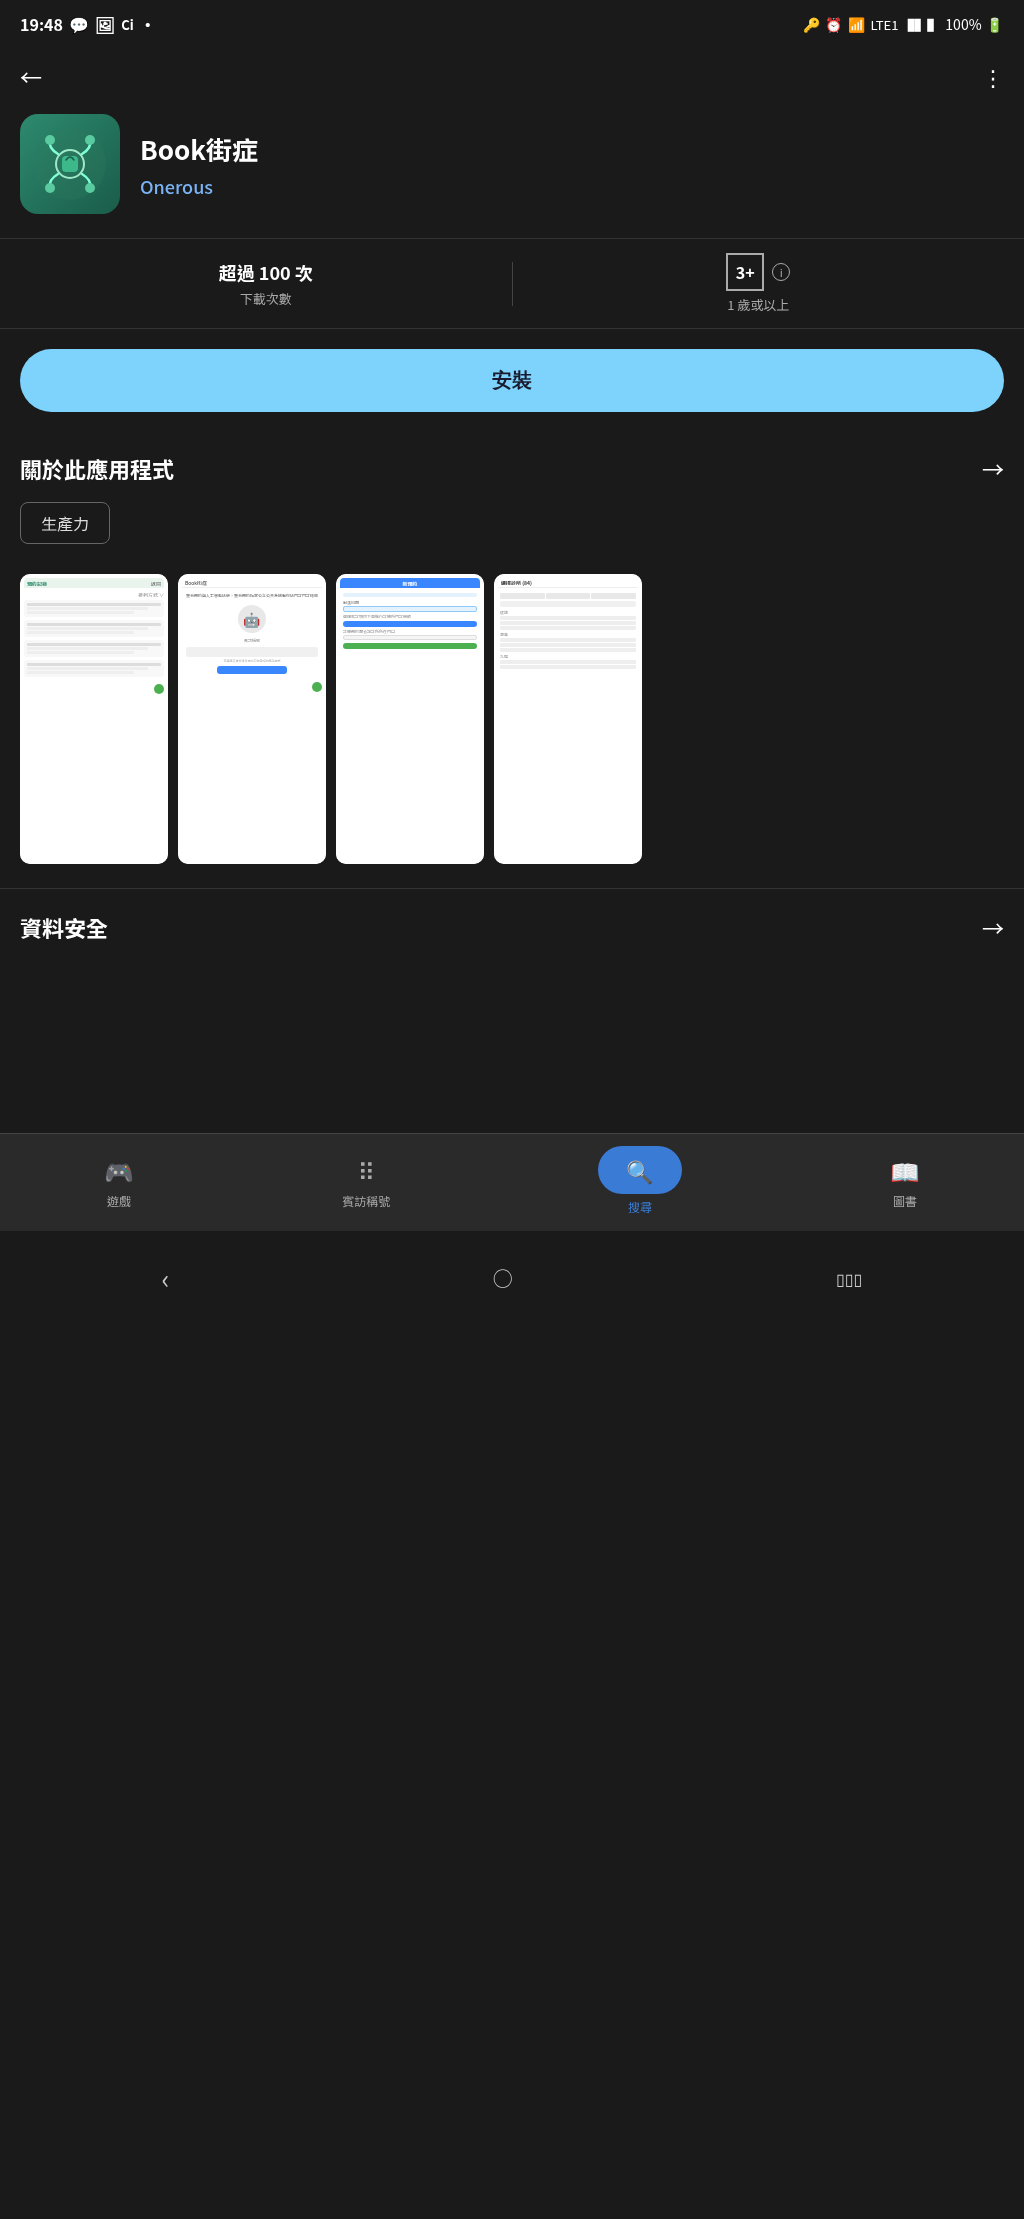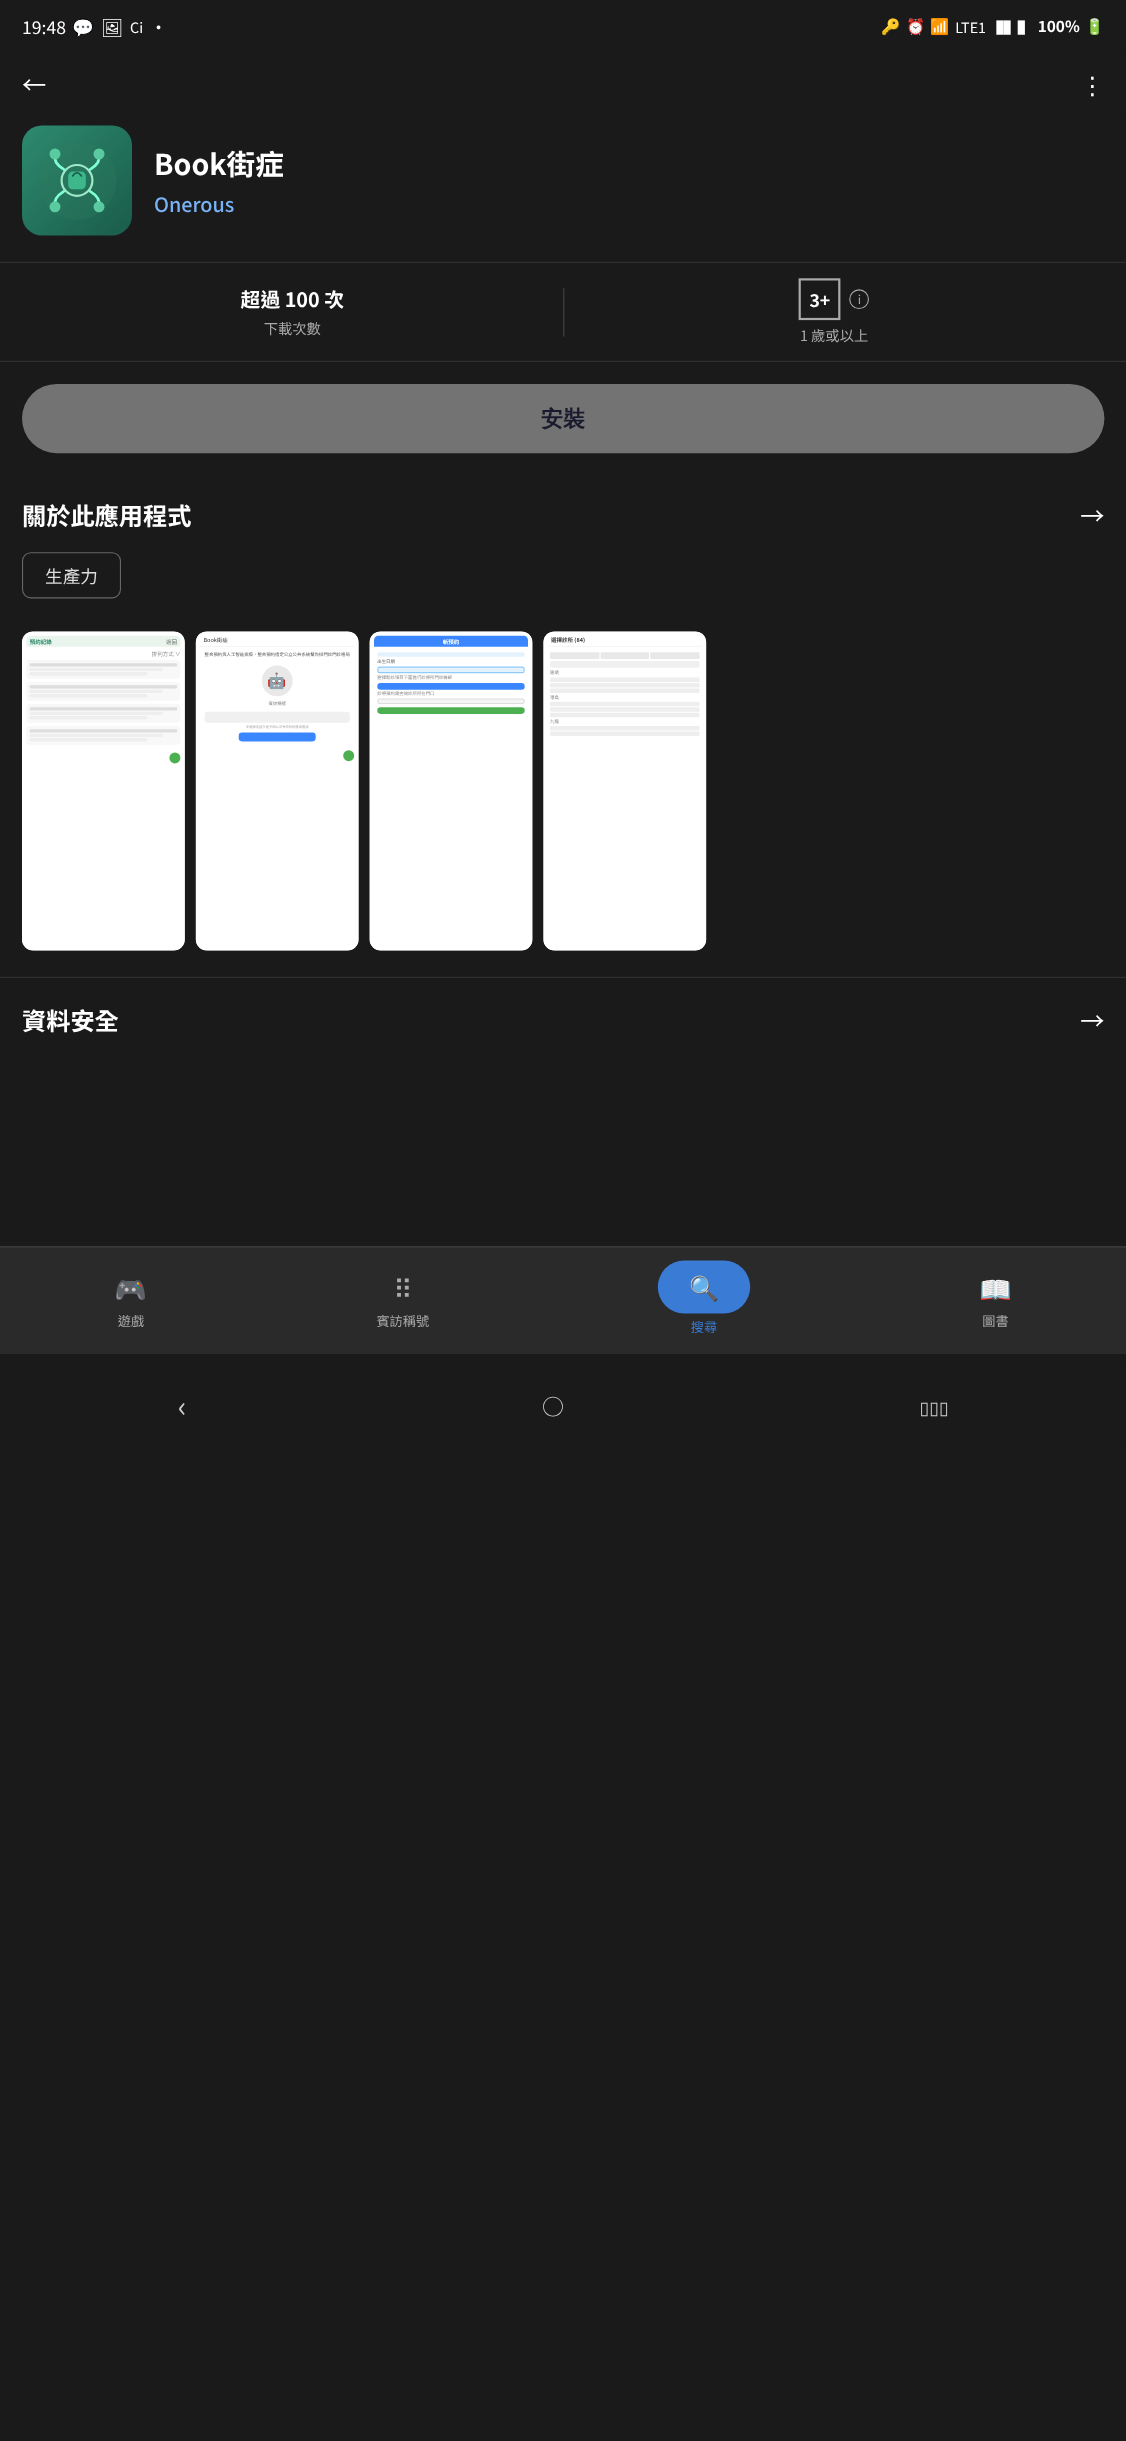--- a/index.html
+++ b/index.html
@@ -19,21 +19,21 @@
       align-items: center;
       padding: 8px 20px;
       height: 48px;
       background: #1a1a1a;
     }
     .status-left {
       display: flex;
       align-items: center;
       gap: 6px;
       font-size: 16px;
-      font-weight: 400;
+      font-weight: 700;
     }
     .status-right {
       display: flex;
       align-items: center;
       gap: 5px;
       font-size: 14px;
     }
     
     .nav-header {
       display: flex;
@@ -146,21 +146,21 @@
       justify-content: center;
       font-size: 11px;
       color: #aaaaaa;
     }
     
     .install-btn {
       display: block;
       width: calc(100% - 40px);
       margin: 0 20px 28px 20px;
       padding: 18px;
-      background: #737373;
+      background: #7dd3fc;
       border: none;
       border-radius: 50px;
       font-size: 20px;
       font-weight: 600;
       color: #1a1a2e;
       cursor: pointer;
       text-align: center;
     }
     
     .section-header {
@@ -324,21 +324,21 @@
       <span>💬</span>
       <span>🖼</span>
       <span style="font-size:13px;">Ci</span>
       <span>•</span>
     </div>
     <div class="status-right">
       <span>🔑</span>
       <span>⏰</span>
       <span>📶</span>
       <span style="font-size:13px;">LTE1 ▐▌▌</span>
-      <span style="font-weight:700;">100%</span>
+      <span style="font-weight:400;">100%</span>
       <span>🔋</span>
     </div>
   </div>
 
   <div class="nav-header">
     <span class="back-btn">←</span>
     <span class="more-btn">⋮</span>
   </div>
 
   <div class="app-info">

